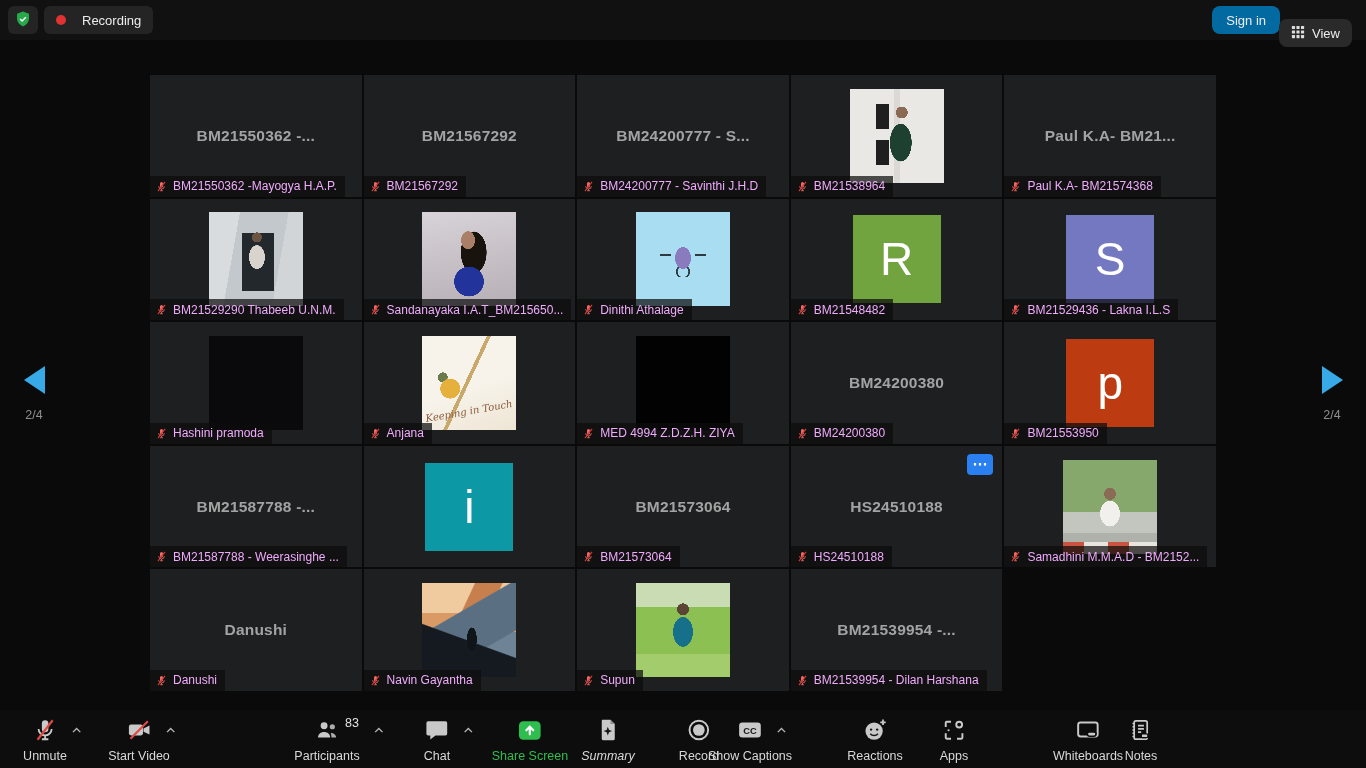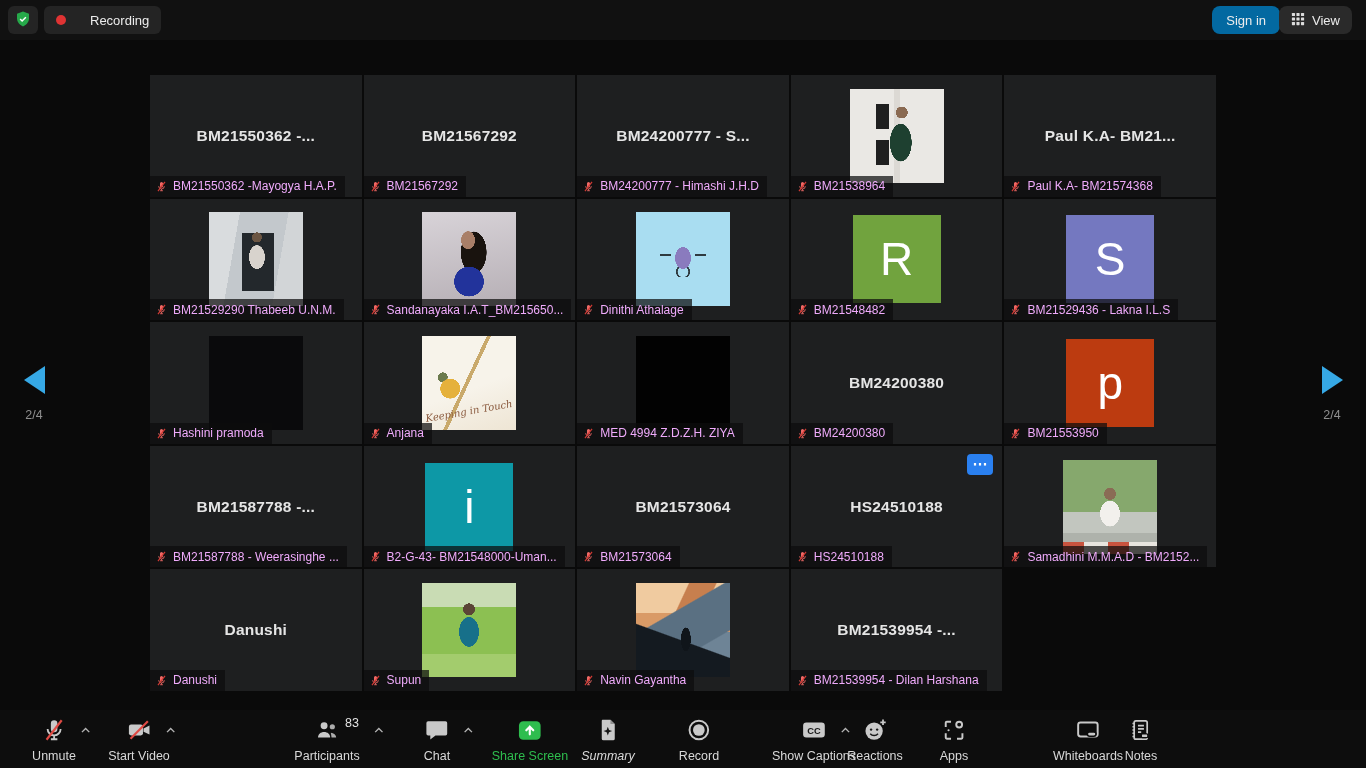--- a/index.html
+++ b/index.html
@@ -6,36 +6,36 @@
   body{
     width:1366px;height:768px;overflow:hidden;position:relative;
     background:#0a0a0a;font-family:"Liberation Sans",sans-serif;
     -webkit-font-smoothing:antialiased;
   }
   
   .topbar{position:absolute;top:0;left:0;width:100%;height:40px;background:#111;}
   .pill{position:absolute;top:6px;height:28px;background:#242424;border-radius:6px;
         display:flex;align-items:center;color:#ececec;font-size:13px;}
   .pill-security{left:8px;width:30px;justify-content:center;}
-  .pill-recording{left:44px;padding:0 12px;gap:24px;}
+  .pill-recording{left:44px;padding:0 12px;gap:16px;}
   .rec-dot{width:10px;height:10px;border-radius:50%;background:#df3333;}
   .pill-signin{right:86px;padding:0 14px;border-radius:8px;background:#0369a1;}
-  .pill-view{right:14px;padding:0 12px;gap:7px;border-radius:8px;background:#2a2a2a;}
+  .pill-view{right:14px;padding:0 12px;gap:7px;border-radius:8px;background:#2a2a2a;margin-top:13px;}
   
   .nav{position:absolute;top:366px;width:44px;text-align:center;}
   .nav-left{left:12px;} .nav-right{right:12px;}
   .tri{width:0;height:0;margin:0 auto;cursor:pointer;}
   .tri-left{border-top:14px solid transparent;border-bottom:14px solid transparent;border-right:21px solid #36a9e6;}
   .tri-right{border-top:14px solid transparent;border-bottom:14px solid transparent;border-left:21px solid #36a9e6;}
   .page-label{display:block;margin-top:14px;color:#8f8f8f;font-size:12.5px;}
   
   .grid{position:absolute;left:150px;top:75px;width:1066px;height:616px;
         display:grid;grid-template-columns:repeat(5,1fr);grid-template-rows:repeat(5,1fr);gap:2px;}
   .tile{position:relative;background:#1e1f20;display:flex;align-items:center;justify-content:center;overflow:hidden;}
-  .center-name{color:#e5e5e5;font-weight:bold;font-size:15.5px;text-align:center;width:100%;padding:0 10px;letter-spacing:.2px;}
+  .center-name{color:#a3a3a3;font-weight:bold;font-size:15.5px;text-align:center;width:100%;padding:0 10px;letter-spacing:.2px;}
   .avatar-letter{width:88px;height:88px;display:flex;align-items:center;justify-content:center;
                  color:#fff;font-size:46px;line-height:1;}
   .photo{width:94px;height:94px;position:relative;}
   .name-label{position:absolute;left:0;bottom:0;height:21px;max-width:calc(100% - 2px);
               background:rgba(12,12,12,.72);display:flex;align-items:center;gap:5px;
               padding:0 8px 0 5px;color:#f0abfc;font-size:12px;white-space:nowrap;overflow:hidden;}
   .mic{display:flex;align-items:center;flex:0 0 auto;}
   .more-btn{position:absolute;top:8px;right:9px;width:26px;height:21px;border-radius:4px;
             background:#2a80f0;color:#fff;display:flex;align-items:center;justify-content:center;
             font-size:15px;font-weight:bold;letter-spacing:1px;cursor:pointer;}
@@ -178,21 +178,21 @@
     <div class="tile">
       <div class="center-name">BM24200777 - S...</div>
       <div class="name-label">
         <span class="mic">
           <svg width="13" height="13" viewBox="0 0 24 24">
             <path d="M12 3.5a2.8 2.8 0 0 1 2.8 2.8v4.9a2.8 2.8 0 0 1-5.6 0V6.3A2.8 2.8 0 0 1 12 3.5z" fill="#ef6a67"></path>
             <path d="M6.8 11.4a5.2 5.2 0 0 0 10.4 0M12 16.8v2.7M9.4 19.8h5.2" stroke="#ef6a67" stroke-width="1.6" fill="none"></path>
             <line x1="5.5" y1="20.5" x2="18.5" y2="3.5" stroke="#d43a34" stroke-width="2.2"></line>
           </svg>
         </span>
-        <span>BM24200777 - Himashi J.H.D</span>
+        <span>BM24200777 - Savinthi J.H.D</span>
       </div>
     </div>
     <div class="tile">
       <div class="photo ph-greensuit"></div>
       <div class="name-label">
         <span class="mic">
           <svg width="13" height="13" viewBox="0 0 24 24">
             <path d="M12 3.5a2.8 2.8 0 0 1 2.8 2.8v4.9a2.8 2.8 0 0 1-5.6 0V6.3A2.8 2.8 0 0 1 12 3.5z" fill="#ef6a67"></path>
             <path d="M6.8 11.4a5.2 5.2 0 0 0 10.4 0M12 16.8v2.7M9.4 19.8h5.2" stroke="#ef6a67" stroke-width="1.6" fill="none"></path>
             <line x1="5.5" y1="20.5" x2="18.5" y2="3.5" stroke="#d43a34" stroke-width="2.2"></line>
@@ -354,30 +354,20 @@
             <path d="M12 3.5a2.8 2.8 0 0 1 2.8 2.8v4.9a2.8 2.8 0 0 1-5.6 0V6.3A2.8 2.8 0 0 1 12 3.5z" fill="#ef6a67"></path>
             <path d="M6.8 11.4a5.2 5.2 0 0 0 10.4 0M12 16.8v2.7M9.4 19.8h5.2" stroke="#ef6a67" stroke-width="1.6" fill="none"></path>
             <line x1="5.5" y1="20.5" x2="18.5" y2="3.5" stroke="#d43a34" stroke-width="2.2"></line>
           </svg>
         </span>
         <span>BM21587788 - Weerasinghe ...</span>
       </div>
     </div>
     <div class="tile">
       <div class="avatar-letter" style="background: rgb(13, 152, 166);">i</div>
-      <div class="name-label">
-        <span class="mic">
-          <svg width="13" height="13" viewBox="0 0 24 24">
-            <path d="M12 3.5a2.8 2.8 0 0 1 2.8 2.8v4.9a2.8 2.8 0 0 1-5.6 0V6.3A2.8 2.8 0 0 1 12 3.5z" fill="#ef6a67"></path>
-            <path d="M6.8 11.4a5.2 5.2 0 0 0 10.4 0M12 16.8v2.7M9.4 19.8h5.2" stroke="#ef6a67" stroke-width="1.6" fill="none"></path>
-            <line x1="5.5" y1="20.5" x2="18.5" y2="3.5" stroke="#d43a34" stroke-width="2.2"></line>
-          </svg>
-        </span>
-        <span>B2-G-43- BM21548000-Uman...</span>
-      </div>
     </div>
     <div class="tile">
       <div class="center-name">BM21573064</div>
       <div class="name-label">
         <span class="mic">
           <svg width="13" height="13" viewBox="0 0 24 24">
             <path d="M12 3.5a2.8 2.8 0 0 1 2.8 2.8v4.9a2.8 2.8 0 0 1-5.6 0V6.3A2.8 2.8 0 0 1 12 3.5z" fill="#ef6a67"></path>
             <path d="M6.8 11.4a5.2 5.2 0 0 0 10.4 0M12 16.8v2.7M9.4 19.8h5.2" stroke="#ef6a67" stroke-width="1.6" fill="none"></path>
             <line x1="5.5" y1="20.5" x2="18.5" y2="3.5" stroke="#d43a34" stroke-width="2.2"></line>
           </svg>
@@ -419,63 +409,63 @@
           <svg width="13" height="13" viewBox="0 0 24 24">
             <path d="M12 3.5a2.8 2.8 0 0 1 2.8 2.8v4.9a2.8 2.8 0 0 1-5.6 0V6.3A2.8 2.8 0 0 1 12 3.5z" fill="#ef6a67"></path>
             <path d="M6.8 11.4a5.2 5.2 0 0 0 10.4 0M12 16.8v2.7M9.4 19.8h5.2" stroke="#ef6a67" stroke-width="1.6" fill="none"></path>
             <line x1="5.5" y1="20.5" x2="18.5" y2="3.5" stroke="#d43a34" stroke-width="2.2"></line>
           </svg>
         </span>
         <span>Danushi</span>
       </div>
     </div>
     <div class="tile">
+      <div class="photo ph-mountain"></div>
+      <div class="name-label">
+        <span class="mic">
+          <svg width="13" height="13" viewBox="0 0 24 24">
+            <path d="M12 3.5a2.8 2.8 0 0 1 2.8 2.8v4.9a2.8 2.8 0 0 1-5.6 0V6.3A2.8 2.8 0 0 1 12 3.5z" fill="#ef6a67"></path>
+            <path d="M6.8 11.4a5.2 5.2 0 0 0 10.4 0M12 16.8v2.7M9.4 19.8h5.2" stroke="#ef6a67" stroke-width="1.6" fill="none"></path>
+            <line x1="5.5" y1="20.5" x2="18.5" y2="3.5" stroke="#d43a34" stroke-width="2.2"></line>
+          </svg>
+        </span>
+        <span>Navin Gayantha</span>
+      </div>
+    </div>
+    <div class="tile">
       <div class="photo ph-field"></div>
       <div class="name-label">
         <span class="mic">
           <svg width="13" height="13" viewBox="0 0 24 24">
             <path d="M12 3.5a2.8 2.8 0 0 1 2.8 2.8v4.9a2.8 2.8 0 0 1-5.6 0V6.3A2.8 2.8 0 0 1 12 3.5z" fill="#ef6a67"></path>
             <path d="M6.8 11.4a5.2 5.2 0 0 0 10.4 0M12 16.8v2.7M9.4 19.8h5.2" stroke="#ef6a67" stroke-width="1.6" fill="none"></path>
             <line x1="5.5" y1="20.5" x2="18.5" y2="3.5" stroke="#d43a34" stroke-width="2.2"></line>
           </svg>
         </span>
         <span>Supun</span>
-      </div>
-    </div>
-    <div class="tile">
-      <div class="photo ph-mountain"></div>
-      <div class="name-label">
-        <span class="mic">
-          <svg width="13" height="13" viewBox="0 0 24 24">
-            <path d="M12 3.5a2.8 2.8 0 0 1 2.8 2.8v4.9a2.8 2.8 0 0 1-5.6 0V6.3A2.8 2.8 0 0 1 12 3.5z" fill="#ef6a67"></path>
-            <path d="M6.8 11.4a5.2 5.2 0 0 0 10.4 0M12 16.8v2.7M9.4 19.8h5.2" stroke="#ef6a67" stroke-width="1.6" fill="none"></path>
-            <line x1="5.5" y1="20.5" x2="18.5" y2="3.5" stroke="#d43a34" stroke-width="2.2"></line>
-          </svg>
-        </span>
-        <span>Navin Gayantha</span>
       </div>
     </div>
     <div class="tile">
       <div class="center-name">BM21539954 -...</div>
       <div class="name-label">
         <span class="mic">
           <svg width="13" height="13" viewBox="0 0 24 24">
             <path d="M12 3.5a2.8 2.8 0 0 1 2.8 2.8v4.9a2.8 2.8 0 0 1-5.6 0V6.3A2.8 2.8 0 0 1 12 3.5z" fill="#ef6a67"></path>
             <path d="M6.8 11.4a5.2 5.2 0 0 0 10.4 0M12 16.8v2.7M9.4 19.8h5.2" stroke="#ef6a67" stroke-width="1.6" fill="none"></path>
             <line x1="5.5" y1="20.5" x2="18.5" y2="3.5" stroke="#d43a34" stroke-width="2.2"></line>
           </svg>
         </span>
         <span>BM21539954 - Dilan Harshana</span>
       </div>
     </div>
   </div>
 
 <div class="toolbar">
   <div>
-      <div class="tb-item" style="left: 54px;"><div class="tb-icon"><svg viewBox="0 0 24 24">
+      <div class="tb-item" style="left: 45px;"><div class="tb-icon"><svg viewBox="0 0 24 24">
             <path d="M12 3a3 3 0 0 1 3 3v5a3 3 0 0 1-6 0V6a3 3 0 0 1 3-3z" fill="#c9c9c9"></path>
             <path d="M6 11a6 6 0 0 0 12 0M12 17.3v2.7M9 20.5h6" stroke="#c9c9c9" stroke-width="1.7" fill="none"></path>
             <line x1="5" y1="21" x2="19" y2="3" stroke="#e04a44" stroke-width="2"></line>
           </svg><span class="tb-chev"><svg viewBox="0 0 16 16" fill="none">
               <path d="M3.5 10l4.5-4.5L12.5 10" stroke="#b5b5b5" stroke-width="1.7"></path>
             </svg></span></div><div class="tb-label">Unmute</div></div>
       <div class="tb-item" style="left: 139px;"><div class="tb-icon"><svg viewBox="0 0 24 24">
             <rect x="2.5" y="7" width="13" height="10" rx="2" fill="#c9c9c9"></rect>
             <path d="M16 10.5l5.5-2.7v8.4L16 13.5z" fill="#c9c9c9"></path>
             <line x1="4" y1="20" x2="20" y2="4" stroke="#e04a44" stroke-width="2"></line>
@@ -501,21 +491,21 @@
           </svg></div><div class="tb-label">Share Screen</div></div>
       <div class="tb-item" style="left: 608px; font-style: italic;"><div class="tb-icon"><svg viewBox="0 0 24 24">
             <path d="M6.5 2.5H14l4 4V20a1.5 1.5 0 0 1-1.5 1.5h-9A1.5 1.5 0 0 1 6 20V4a1.5 1.5 0 0 1 .5-1.5z" fill="#c9c9c9"></path>
             <path d="M14 2.5l4 4h-4z" fill="#8f8f8f"></path>
             <path d="M11.6 9l1.1 2.9 2.9 1.1-2.9 1.1-1.1 2.9-1.1-2.9-2.9-1.1 2.9-1.1z" fill="#171717"></path>
           </svg></div><div class="tb-label">Summary</div></div>
       <div class="tb-item" style="left: 699px;"><div class="tb-icon"><svg viewBox="0 0 24 24">
             <circle cx="12" cy="12" r="8.6" stroke="#c9c9c9" stroke-width="1.8" fill="none"></circle>
             <circle cx="12" cy="12" r="5.4" fill="#c9c9c9"></circle>
           </svg></div><div class="tb-label">Record</div></div>
-      <div class="tb-item" style="left: 814px;"><div class="tb-icon"><svg viewBox="0 0 24 24">
+      <div class="tb-item" style="left: 750px;"><div class="tb-icon"><svg viewBox="0 0 24 24">
             <rect x="2" y="5" width="20" height="14" rx="3" fill="#c9c9c9"></rect>
             <text x="12" y="15.6" font-size="8.6" font-weight="bold" text-anchor="middle" fill="#171717" font-family="Liberation Sans, sans-serif">CC</text>
           </svg><span class="tb-chev"><svg viewBox="0 0 16 16" fill="none">
               <path d="M3.5 10l4.5-4.5L12.5 10" stroke="#b5b5b5" stroke-width="1.7"></path>
             </svg></span></div><div class="tb-label">Show Captions</div></div>
       <div class="tb-item" style="left: 875px;"><div class="tb-icon"><svg viewBox="0 0 24 24">
             <circle cx="11" cy="13" r="8" fill="#c9c9c9"></circle>
             <circle cx="8.2" cy="11.6" r="1.1" fill="#171717"></circle>
             <circle cx="13.8" cy="11.6" r="1.1" fill="#171717"></circle>
             <path d="M7.4 15.4a4.7 4.7 0 0 0 7.2 0" stroke="#171717" stroke-width="1.3" fill="none"></path>

